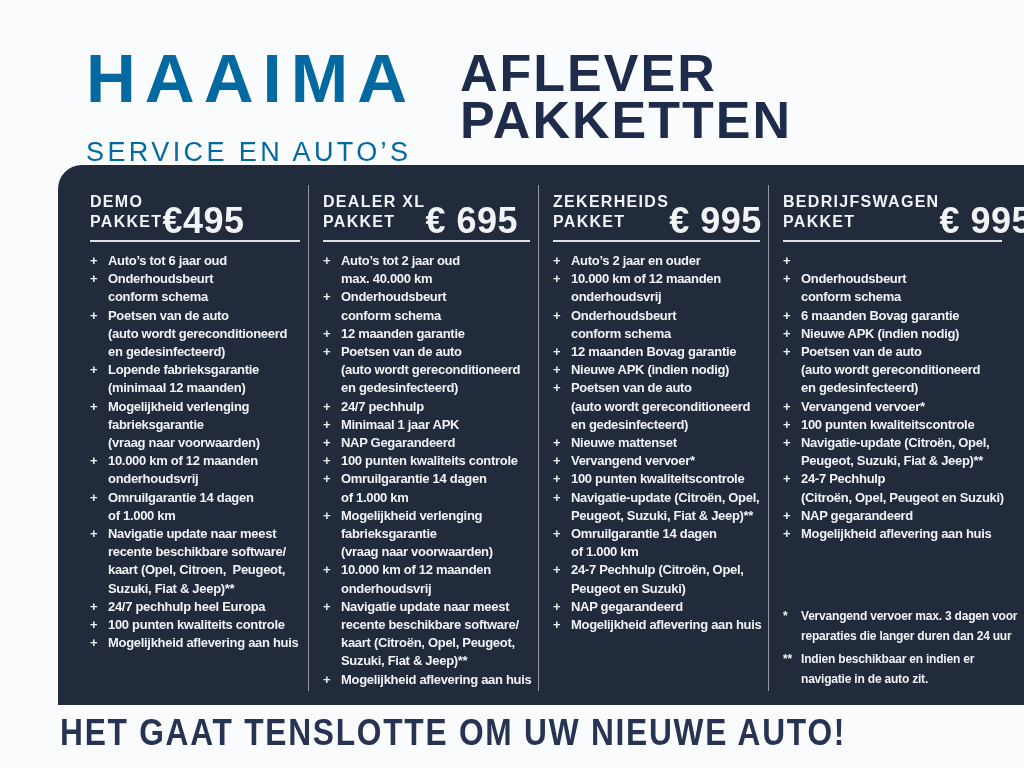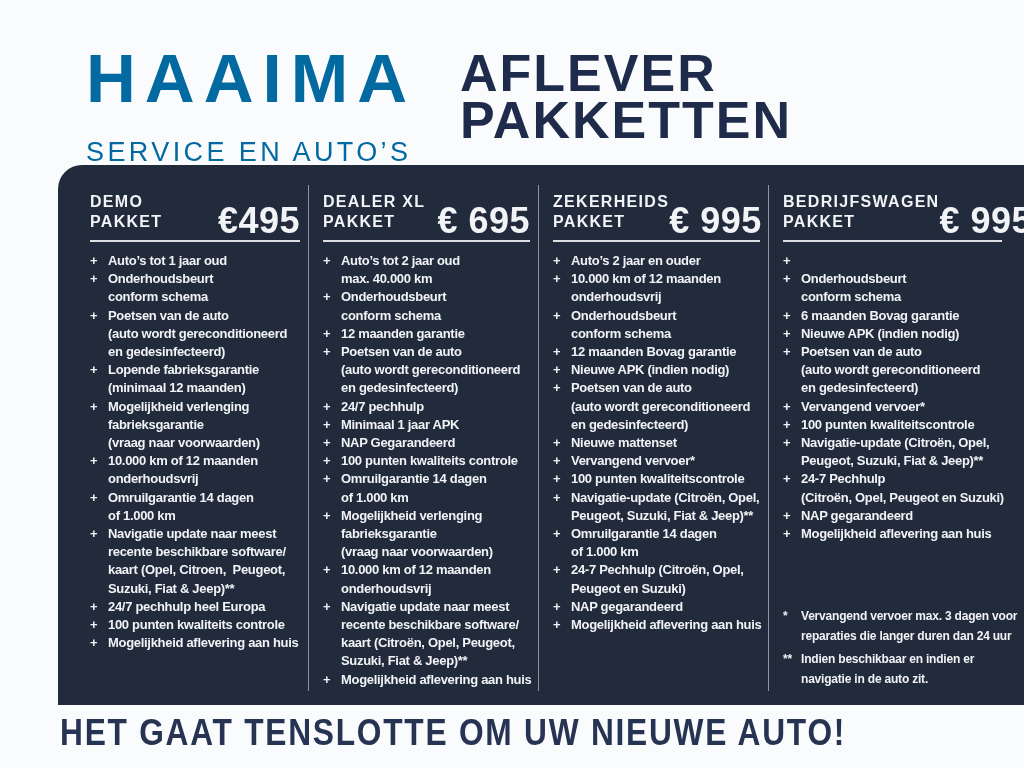--- a/index.html
+++ b/index.html
@@ -20,21 +20,21 @@
   .panel{
     position:absolute;left:58px;top:165px;width:966px;height:540px;
     background:#212b3c;border-radius:24px 0 0 0;box-sizing:border-box;
     padding:20px 14px 16px 0;
     display:grid;grid-template-columns:250px 230px 230px 1fr;
     color:#f1f3f6;
   }
   .pkg-col{display:flex;flex-direction:column;box-sizing:border-box;padding:7px 8px 0 14px;min-width:0;}
   .pkg-col:first-child{padding-left:32px;}
   .pkg-col + .pkg-col{border-left:1px solid rgba(255,255,255,.5);}
-  .pkg-head{display:flex;justify-content:space-between;align-items:flex-end;}
+  .pkg-head{display:flex;align-items:flex-end;}
   .pkg-name{font-size:16px;font-weight:bold;letter-spacing:1.3px;line-height:20px;white-space:pre-line;}
   .pkg-price{font-size:36px;font-weight:bold;line-height:22px;white-space:pre;letter-spacing:.5px;}
   .rule{border:none;border-top:2px solid rgba(255,255,255,.85);margin:8px 0 0 0;width:100%;}
   .features{margin-top:10px;}
   .feature{display:flex;font-size:13px;font-weight:bold;line-height:18.2px;letter-spacing:-0.3px;}
   .plus{width:18px;flex:0 0 18px;}
   .ftext{white-space:pre;}
   .footnotes{margin-top:auto;padding-bottom:2px;}
   .footnote{display:flex;font-size:12px;font-weight:bold;line-height:20px;letter-spacing:-0.2px;margin-top:3px;}
   .fn-marker{flex:0 0 auto;min-width:14px;padding-right:4px;}
@@ -60,21 +60,21 @@
     <div class="pkg-col">
     <div class="pkg-head">
       <div class="pkg-name">DEMO
 PAKKET</div>
       <div class="pkg-price">€495</div>
     </div>
     <hr class="rule">
     <div class="features">
         <div class="feature">
           <span class="plus">+</span>
-          <span class="ftext">Auto’s tot 1 jaar oud</span>
+          <span class="ftext">Auto’s tot 6 jaar oud</span>
         </div>
         <div class="feature">
           <span class="plus">+</span>
           <span class="ftext">Onderhoudsbeurt
 conform schema</span>
         </div>
         <div class="feature">
           <span class="plus">+</span>
           <span class="ftext">Poetsen van de auto
 (auto wordt gereconditioneerd

